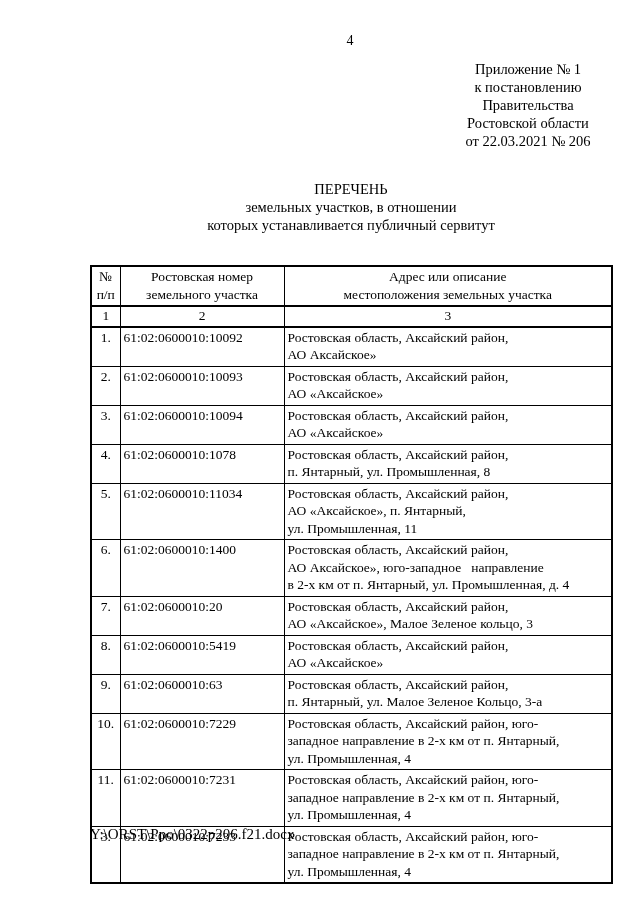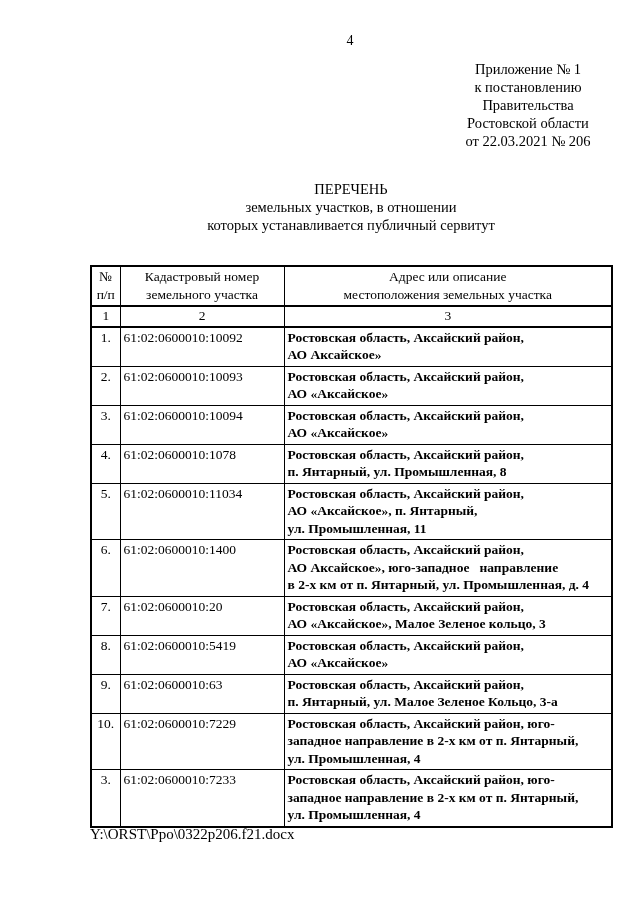--- a/index.html
+++ b/index.html
@@ -51,21 +51,21 @@
     white-space: pre-line;
     border-bottom: 2px solid #000000;
   }
   table.parcels tr.col-numbers td {
     text-align: center;
     border-bottom: 2px solid #000000;
     padding-top: 0; padding-bottom: 1px;
   }
   td.row-num { text-align: center; }
   td.cadastral { padding-left: 4px; margin-left: 40px; }
-  td.address { white-space: pre-line; padding-left: 5px; font-weight: bold; }
+  td.address { white-space: pre-line; padding-left: 5px; }
   .file-path {
     position: absolute; top: 826px; left: 90px;
     font-size: 15px;
   }
 </style>
 </head>
 <body>
 
 <div class="page">
 
@@ -84,21 +84,21 @@
   <table class="parcels">
     <colgroup>
       <col class="c-num">
         <col class="c-cad">
         <col class="c-addr">
     </colgroup>
     <thead>
       <tr>
         <th>№
 п/п</th>
-        <th>Кадастровый номер
+        <th>Ростовская номер
 земельного участка</th>
         <th>Адрес или описание
 местоположения земельных участка</th>
       </tr>
       <tr class="col-numbers">
         <td>1</td>
         <td>2</td>
         <td>3</td>
       </tr>
     </thead>
@@ -160,20 +160,27 @@
 п. Янтарный, ул. Малое Зеленое Кольцо, 3-а</td>
         </tr>
         <tr>
           <td class="row-num">10.</td>
           <td class="cadastral">61:02:0600010:7229</td>
           <td class="address">Ростовская область, Аксайский район, юго-
 западное направление в 2-х км от п. Янтарный,
 ул. Промышленная, 4</td>
         </tr>
         <tr>
+          <td class="row-num">11.</td>
+          <td class="cadastral">61:02:0600010:7231</td>
+          <td class="address">Ростовская область, Аксайский район, юго-
+западное направление в 2-х км от п. Янтарный,
+ул. Промышленная, 4</td>
+        </tr>
+        <tr>
           <td class="row-num">3.</td>
           <td class="cadastral">61:02:0600010:7233</td>
           <td class="address">Ростовская область, Аксайский район, юго-
 западное направление в 2-х км от п. Янтарный,
 ул. Промышленная, 4</td>
         </tr>
       </tbody>
   </table>
 
   <div class="file-path">Y:\ORST\Ppo\0322p206.f21.docx</div>

